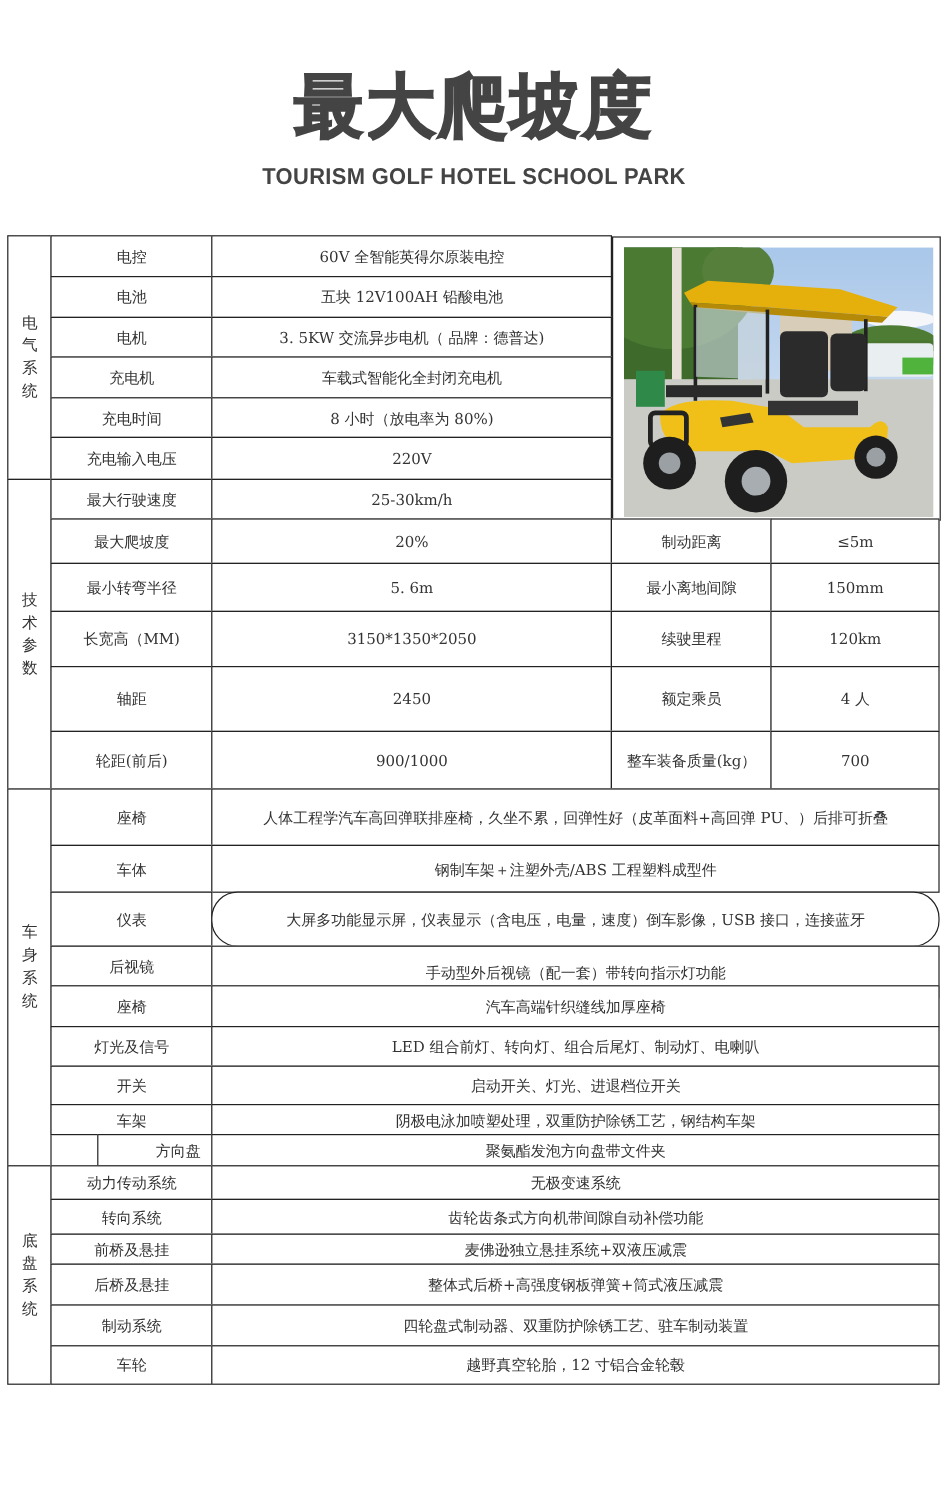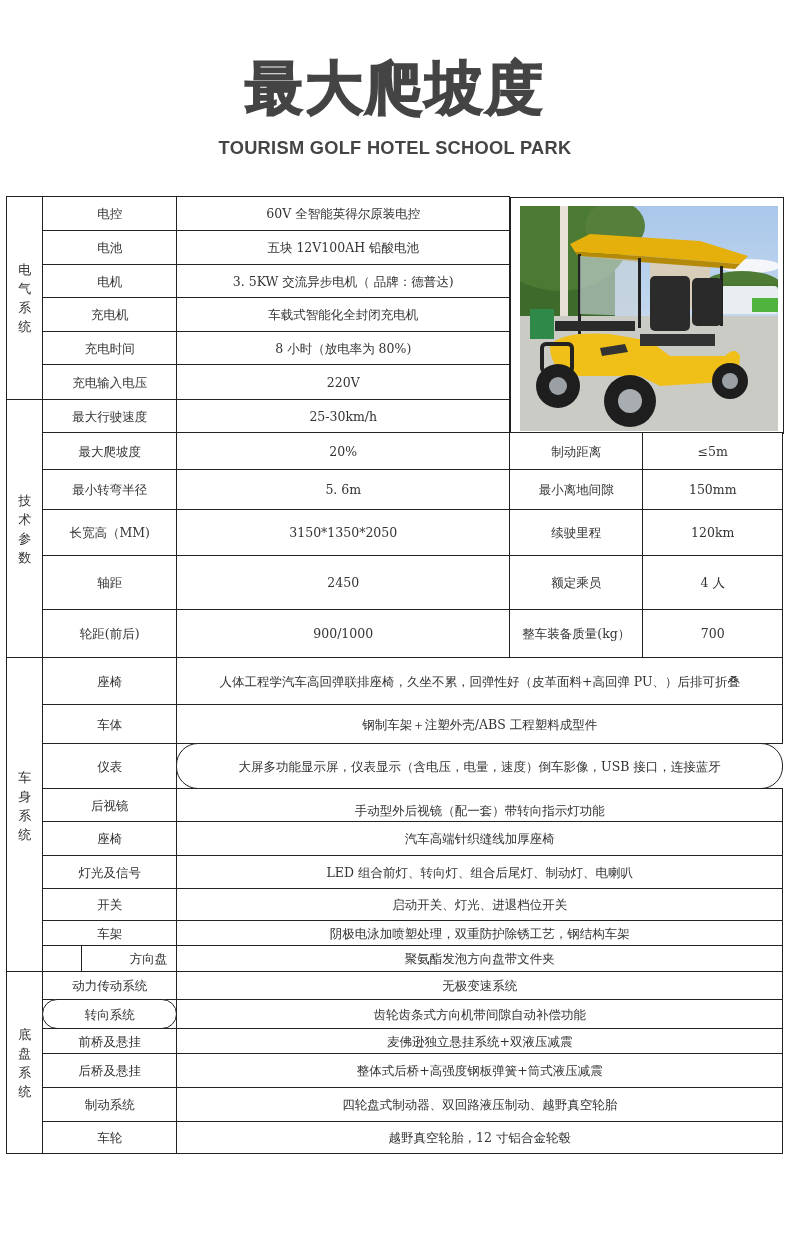--- a/index.html
+++ b/index.html
@@ -192,27 +192,27 @@
   <div class="cell cat" style="left:7px;top:972px;width:37px;height:183px;">
     <span>底</span>
     <span>盘</span>
     <span>系</span>
     <span>统</span>
   </div>
 
   <div class="cell" style="left:43px;top:972px;width:135px;height:29px;">动力传动系统</div>
   <div class="cell" style="left:177px;top:972px;width:607px;height:29px;">无极变速系统</div>
 
-  <div class="cell" style="left:43px;top:1000px;width:135px;height:30px;border-radius:15px;">转向系统</div>
+  <div class="cell" style="left:43px;top:1000px;width:135px;height:30px;">转向系统</div>
   <div class="cell" style="left:177px;top:1000px;width:607px;height:30px;">齿轮齿条式方向机带间隙自动补偿功能</div>
 
   <div class="cell" style="left:43px;top:1029px;width:135px;height:26px;">前桥及悬挂</div>
   <div class="cell" style="left:177px;top:1029px;width:607px;height:26px;">麦佛逊独立悬挂系统+双液压减震</div>
 
   <div class="cell" style="left:43px;top:1054px;width:135px;height:35px;">后桥及悬挂</div>
   <div class="cell" style="left:177px;top:1054px;width:607px;height:35px;">整体式后桥+高强度钢板弹簧+筒式液压减震</div>
 
   <div class="cell" style="left:43px;top:1088px;width:135px;height:35px;">制动系统</div>
-  <div class="cell" style="left:177px;top:1088px;width:607px;height:35px;">四轮盘式制动器、双回路液压制动、越野真空轮胎</div>
+  <div class="cell" style="left:177px;top:1088px;width:607px;height:35px;">四轮盘式制动器、双重防护除锈工艺、驻车制动装置</div>
 
   <div class="cell" style="left:43px;top:1122px;width:135px;height:33px;">车轮</div>
   <div class="cell" style="left:177px;top:1122px;width:607px;height:33px;">越野真空轮胎，12 寸铝合金轮毂</div>
 </div>
 
 </body></html>

